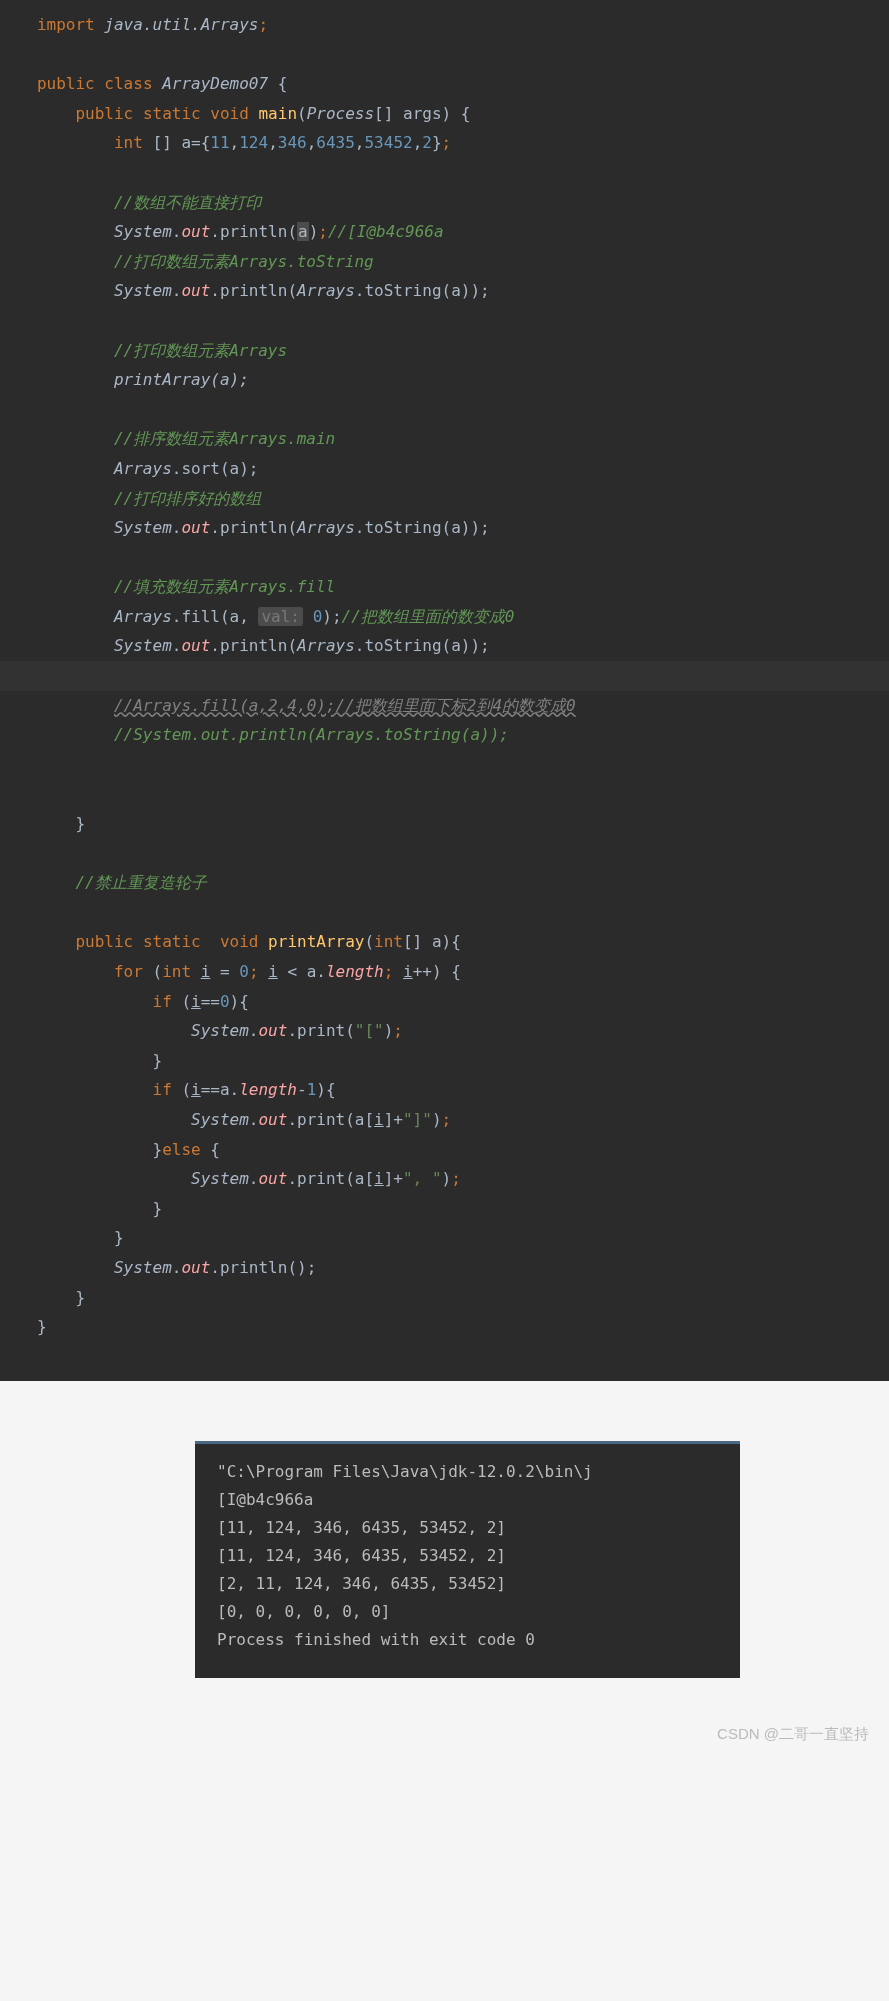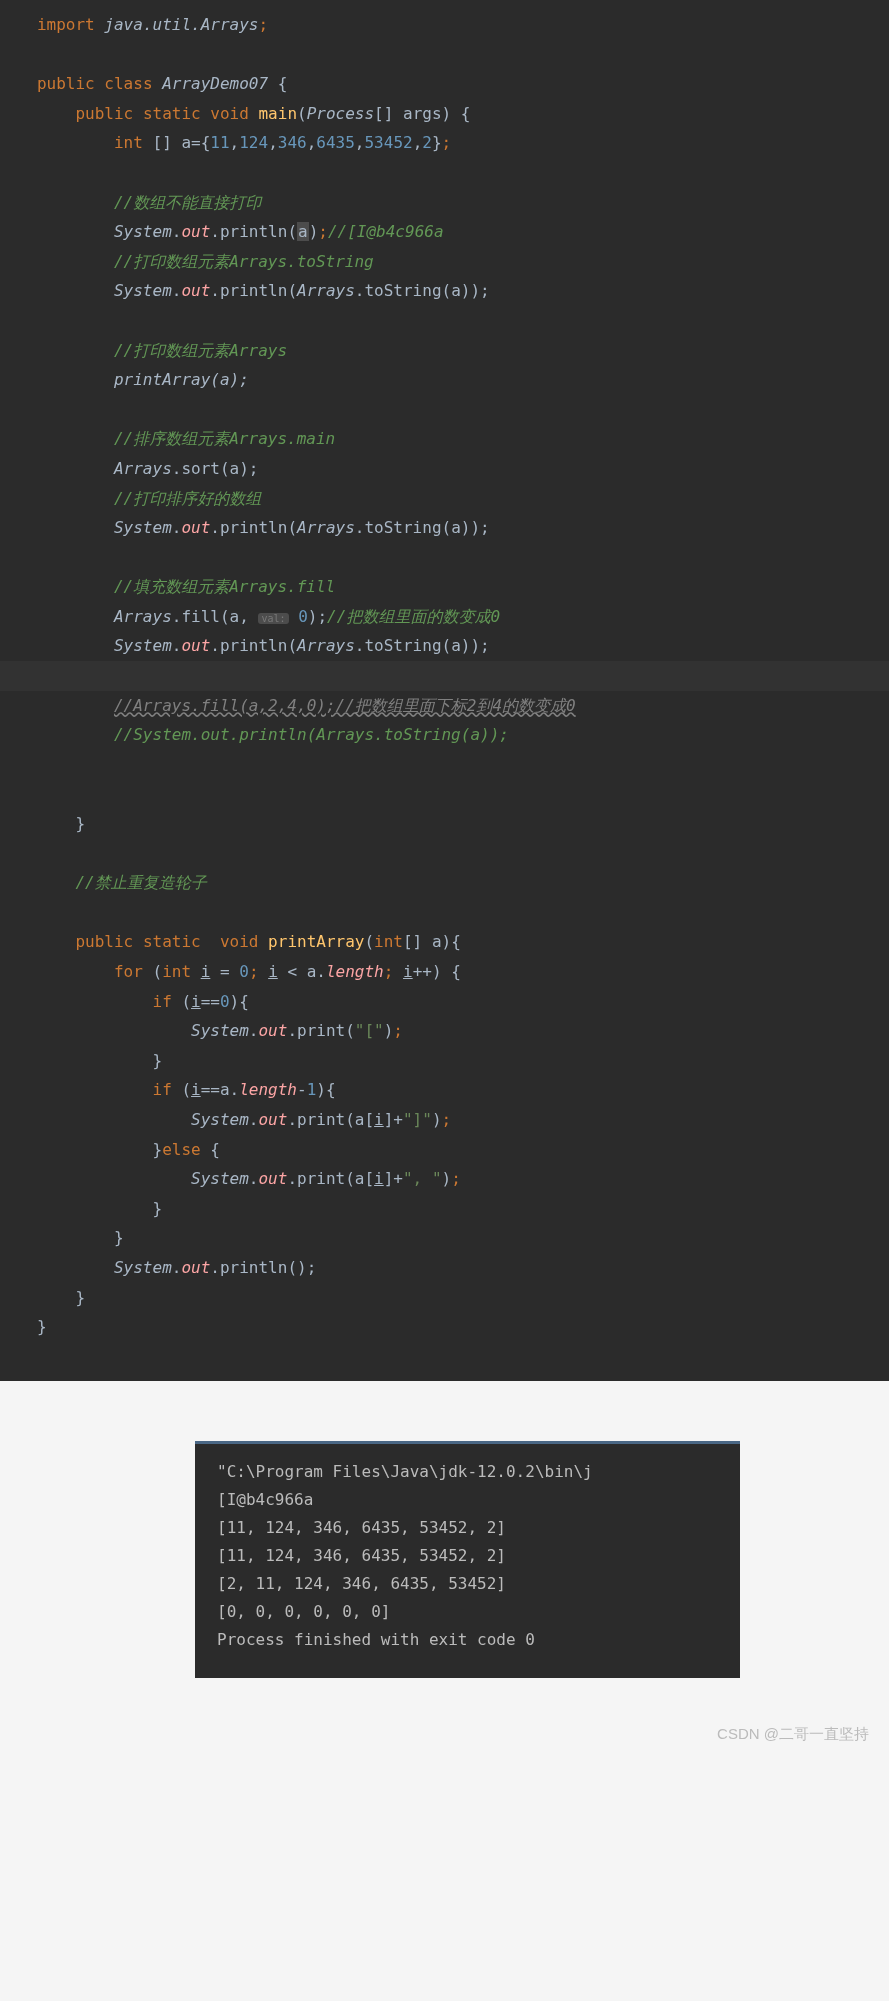--- a/index.html
+++ b/index.html
@@ -28,21 +28,21 @@
 .kw { color: #cc7832; }
 .pkg { color: #a9b7c6; font-style: italic; }
 .type { color: #a9b7c6; font-style: italic; }
 .cls { color: #a9b7c6; font-style: italic; }
 .method { color: #ffc66d; }
 .str { color: #6a8759; }
 .num { color: #6897bb; }
 .comment { color: #629755; font-style: italic; }
 .comment-wave { color: #808080; font-style: italic; text-decoration: underline wavy #808080; }
 .field { color: #fca5a5; font-style: italic; }
-.param-hint { background: #4c4c4c; color: #787878; font-style: normal; padding: 0 3px; border-radius: 3px; font-size: 10px; }
+.param-hint { background: #4c4c4c; color: #787878; font-style: normal; padding: 0 3px; border-radius: 3px; font-size: 16px; }
 .cursor-box { background: #4c4c4c; padding: 0 1px; }
 .sep { color: #cc7832; }
 .var-u { text-decoration: underline; }
 
 .console-pane {
   background: #2b2b2b;
   margin: 60px 0 0 195px;
   width: 545px;
   border-top: 3px solid #4a6785;
   padding: 14px 22px 24px 22px;

